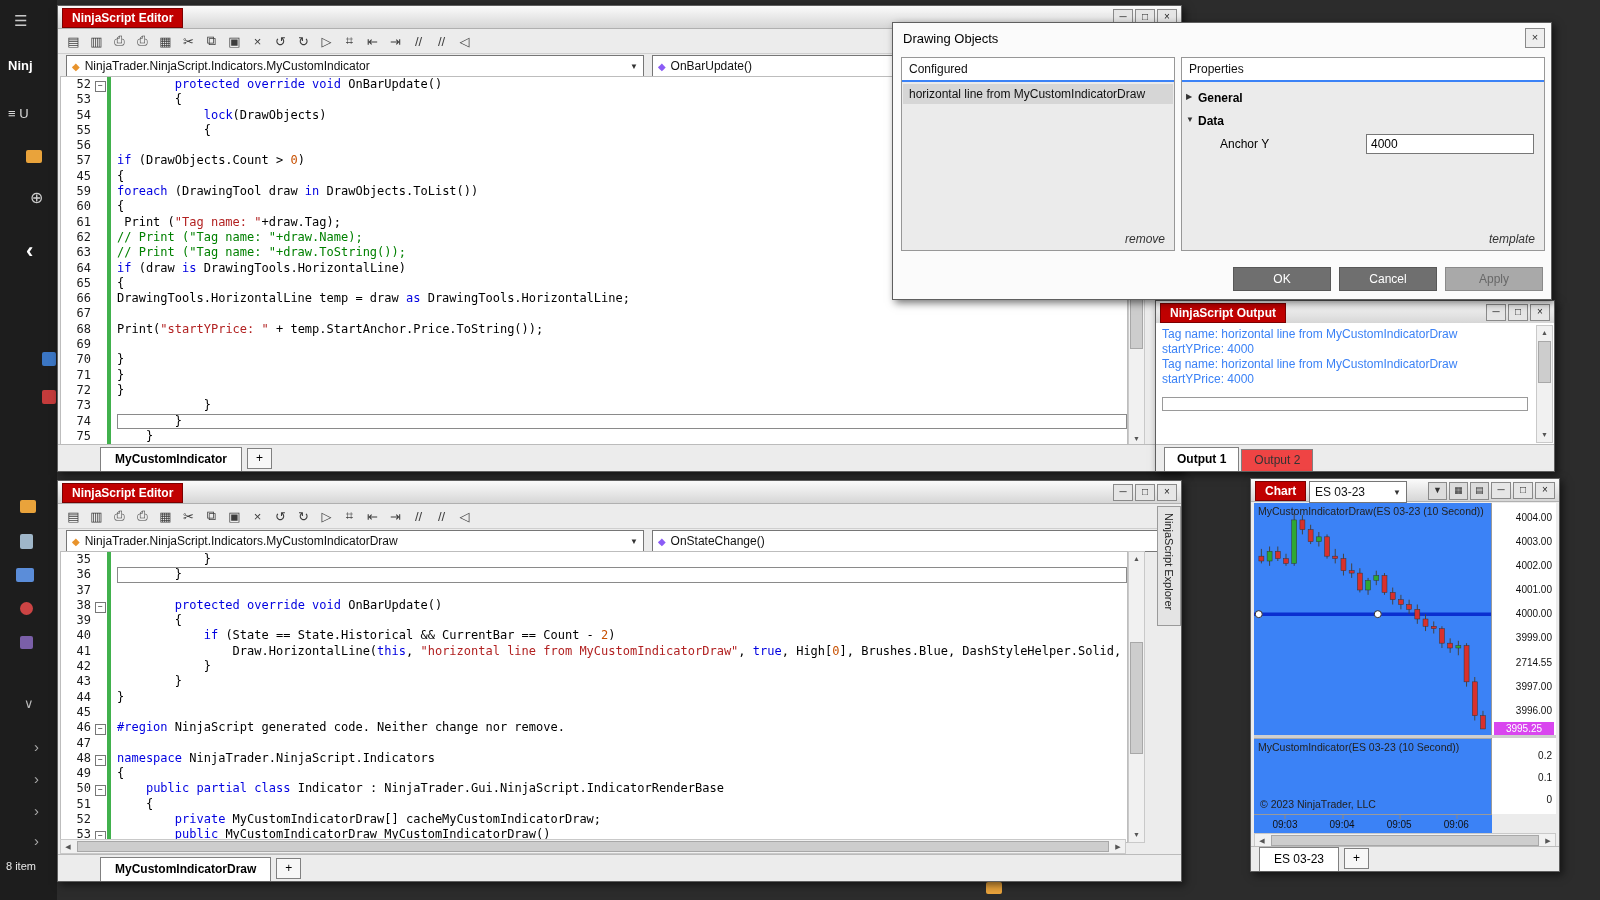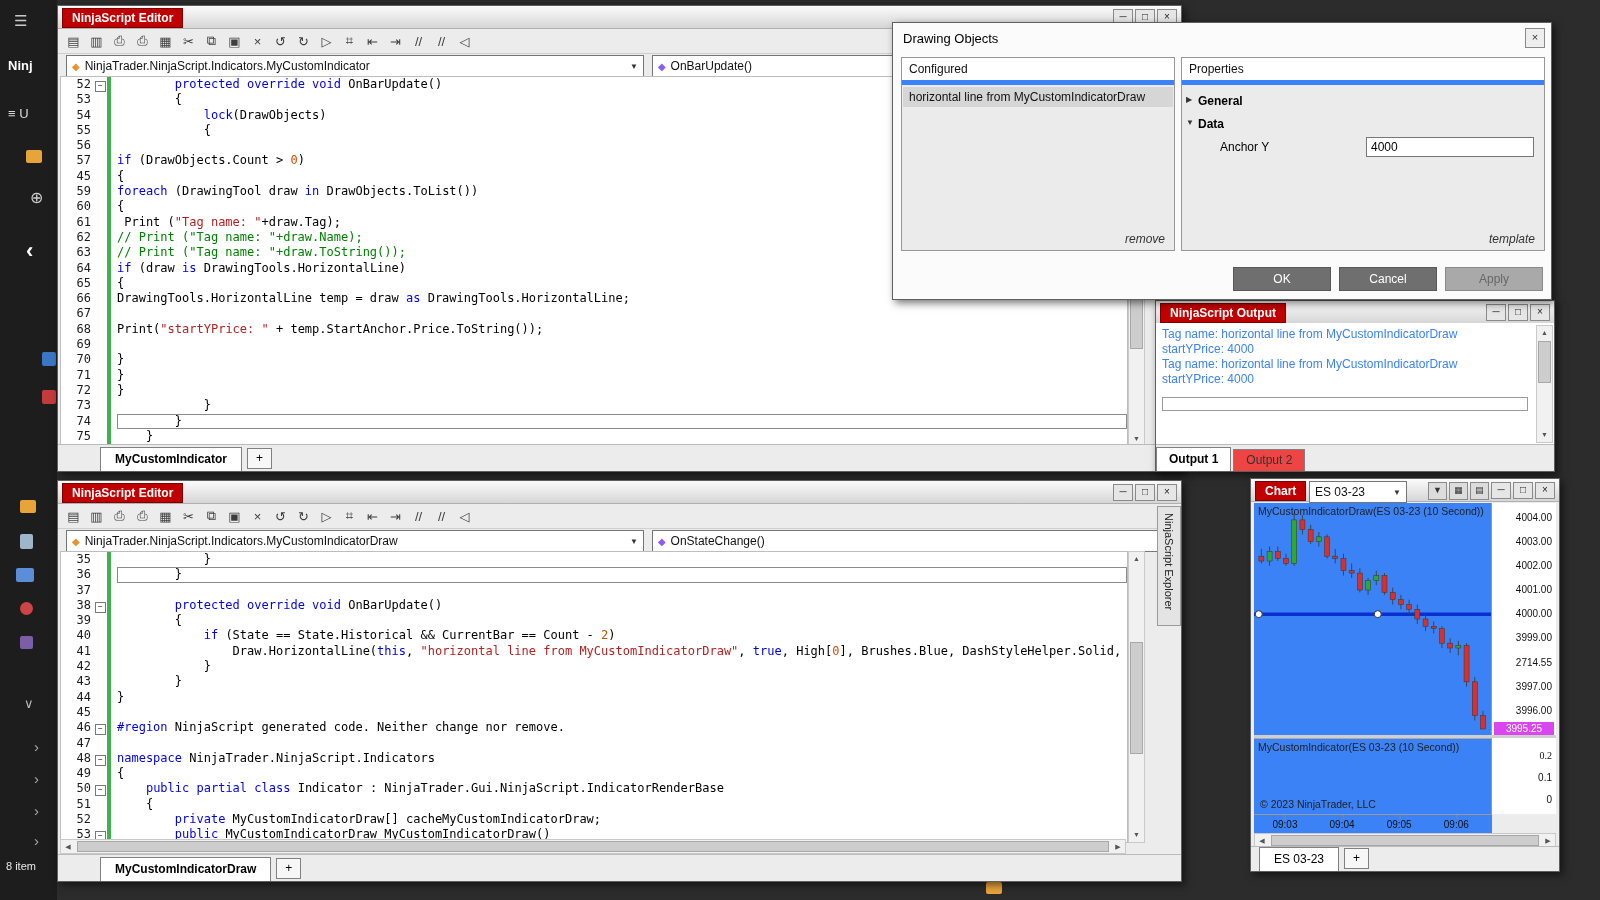--- a/index.html
+++ b/index.html
@@ -50,39 +50,39 @@
     font-size:12px;margin-bottom:2px;}
   .explorer-strip{position:absolute;right:0;top:25px;width:22px;height:112px;
     background:#e4e4e4;border:1px solid #9a9a9a;writing-mode:vertical-rl;
     font-size:11px;color:#222;display:flex;align-items:center;padding-top:6px;}
   
   #dialog{background:#fbfbfb;z-index:50;}
   .dlg-title{font-size:13px;color:#000;position:absolute;left:10px;top:8px;}
   .dlg-close{position:absolute;right:6px;top:5px;width:18px;height:18px;border:1px solid #8a8a8a;
     background:#eee;text-align:center;line-height:16px;font-size:11px;color:#333;}
   .panel{position:absolute;border:1px solid #979797;background:#ebebeb;}
-  .panel-head{height:22px;background:#fff;border-bottom:5px solid #3b82f6;font-size:12px;
+  .panel-head{height:22px;background:#fff;border-bottom:2px solid #3b82f6;font-size:12px;
     color:#111;display:flex;align-items:center;padding:0 7px;}
   .cfg-item{margin:2px 1px;background:#d6d6d6;font-size:12px;color:#111;padding:3px 6px;}
   .link-label{position:absolute;right:9px;bottom:4px;font-size:12px;font-style:italic;color:#333;}
   .prop-row{position:relative;font-size:12px;color:#000;margin-top:9px;padding-left:16px;}
   .prop-row b{font-weight:bold;}
   .tree-arrow{position:absolute;left:4px;top:1px;font-size:8px;color:#333;}
   .anchor-input{position:absolute;left:184px;right:10px;top:-3px;height:18px;
     border:1px solid #777;background:#fff;font-size:12px;padding:0 4px;
     font-family:"Liberation Sans",sans-serif;}
   .dlg-btn{position:absolute;bottom:8px;width:96px;height:22px;font-size:12px;
     display:flex;align-items:center;justify-content:center;border:1px solid #585858;}
   .btn-dark{background:#6f6f6f;color:#fff;}
   .btn-disabled{background:#a9a9a9;color:#686868;border-color:#8a8a8a;}
   
   .out-line{font-size:12px;color:#3b82f6;margin:1px 6px;}
   .out-input{position:absolute;left:6px;right:26px;bottom:34px;height:12px;border:1px solid #9a9a9a;background:#fff;}
   .out-tabs{position:absolute;left:0;right:0;bottom:0;height:26px;background:#ececec;
-    border-top:1px solid #bbb;display:flex;align-items:flex-end;}
+    border-top:1px solid #bbb;display:flex;align-items:flex-end;padding-left:8px;}
   .out-tab{border:1px solid #808080;border-bottom:none;padding:4px 12px 5px;font-size:12px;}
   .out-tab.active{background:#fff;font-weight:bold;}
   .out-tab.inactive{background:#ef4444;color:#333;margin-left:2px;padding:3px 12px 4px;}
   
   .chart-area{position:absolute;background:#3b82f6;}
   .axis{position:absolute;background:#fff;border-left:1px solid #9a9a9a;}
   .ytick{position:absolute;right:4px;font-size:10px;color:#111;}
   .xtick{position:absolute;top:4px;transform:translateX(-50%);font-size:10px;color:#111;}
   .xtick::before{content:"";position:absolute;top:-4px;left:50%;width:1px;height:4px;background:#888;}
   .panel-label{position:absolute;left:4px;top:2px;font-size:10.5px;color:#222;z-index:3;}
@@ -433,21 +433,21 @@
       <div class="ytick" style="top: 153.5px;">2714.55</div>
       <div class="ytick" style="top: 177.667px;">3997.00</div>
       <div class="ytick" style="top: 201.833px;">3996.00</div>
     </div>
   <div style="position:absolute;left:3px;right:3px;top:256px;height:3px;background:#cfcfcf;"></div>
   <div class="chart-area" style="left:3px;top:259px;right:67px;height:76px;border-top:1px solid #aaa;">
     <div class="panel-label">MyCustomIndicator(ES 03-23 (10 Second))</div>
     <div class="copyright">© 2023 NinjaTrader, LLC</div>
   </div>
   <div class="axis" id="ind-axis" style="top:259px;right:3px;width:64px;height:76px;">
-      <div class="ytick" style="top: 12px; font-family: Liberation Serif, serif;">0.2</div>
+      <div class="ytick" style="top: 12px;">0.2</div>
       <div class="ytick" style="top: 34px;">0.1</div>
       <div class="ytick" style="top: 56px;">0</div>
     </div>
   <div class="chart-area" id="time-axis" style="left:3px;top:335px;right:67px;height:18px;border-top:1px solid #9a9a9a;">
       <div class="xtick" style="left: 13%;">09:03</div>
       <div class="xtick" style="left: 37%;">09:04</div>
       <div class="xtick" style="left: 61%;">09:05</div>
       <div class="xtick" style="left: 85%;">09:06</div>
     </div>
   <div class="sbh" style="left:3px;top:354px;right:3px;">

